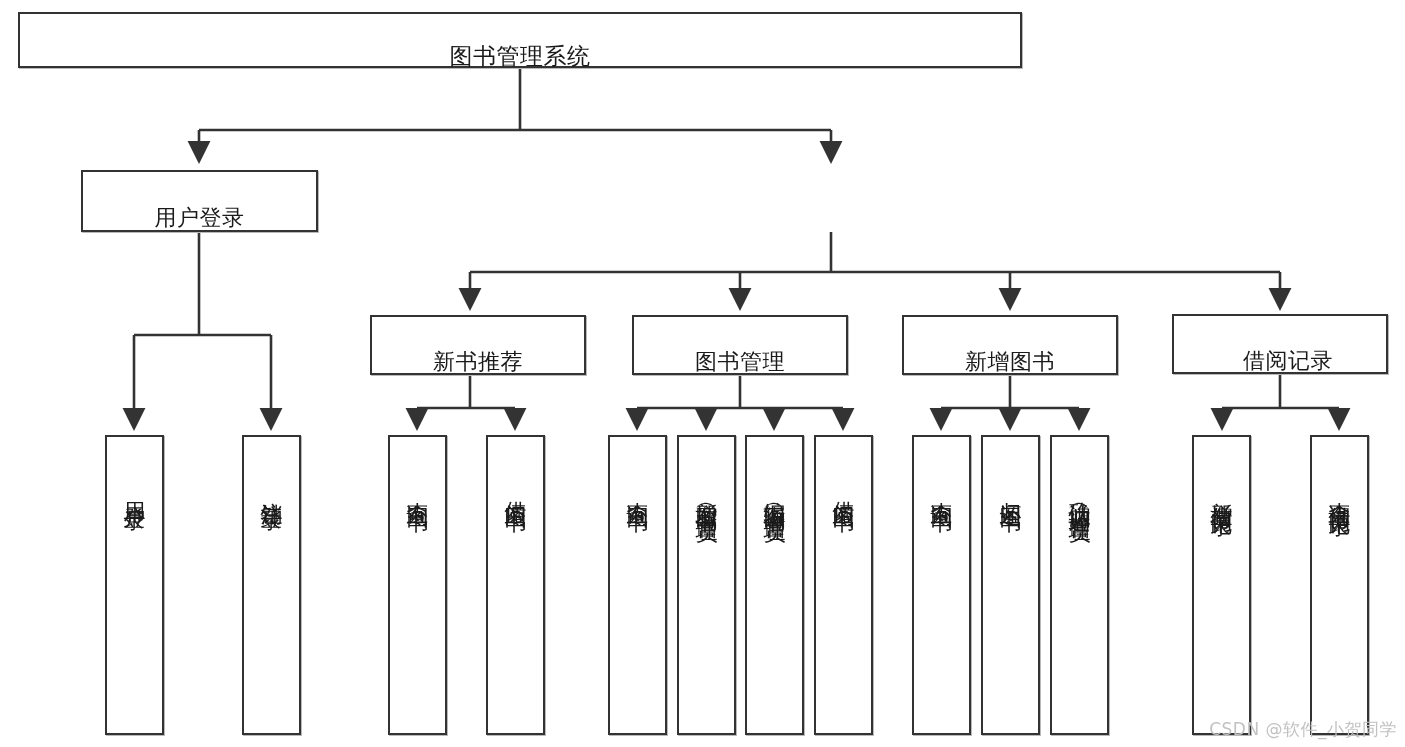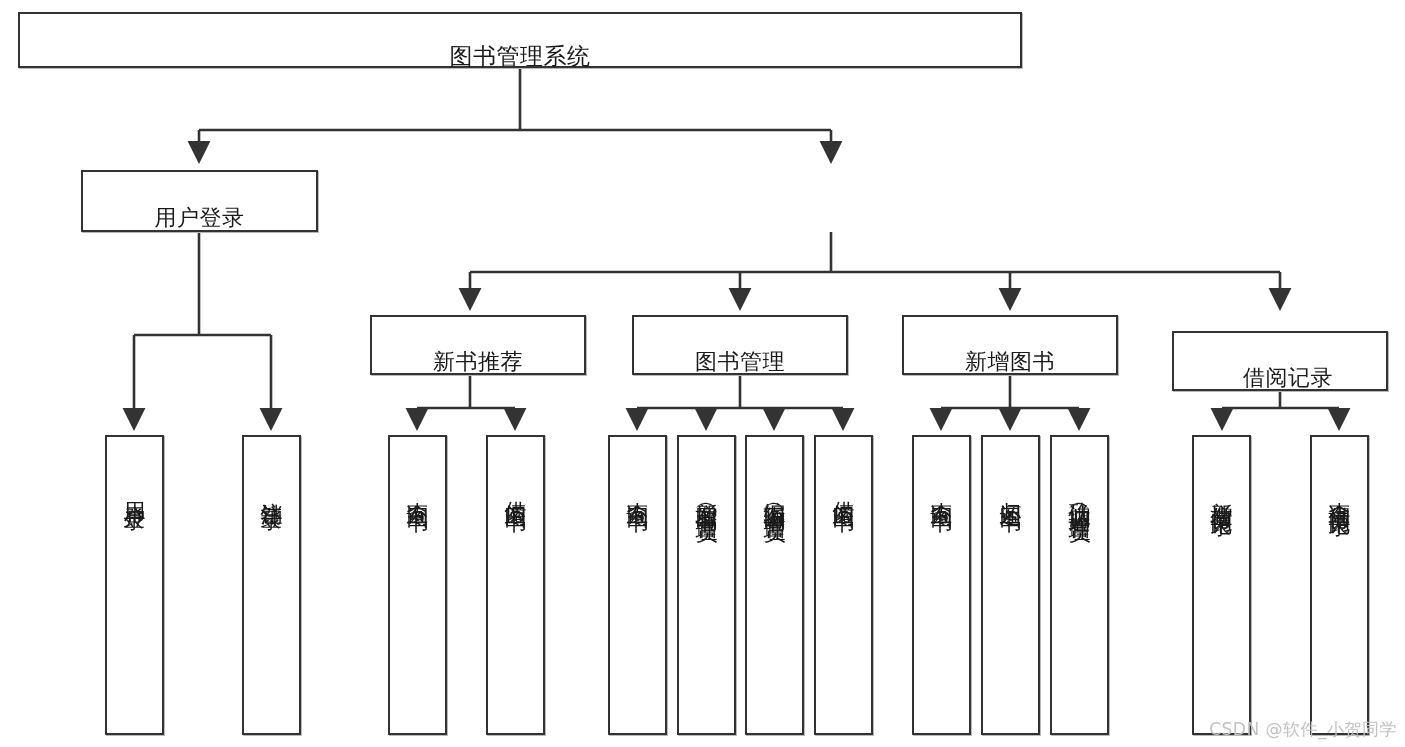--- a/index.html
+++ b/index.html
@@ -136,21 +136,21 @@
 
   <div class="node horiz" style="left:370px;top:315px;width:216px;height:60px;">
     <span class="label">新书推荐</span>
   </div>
   <div class="node horiz" style="left:632px;top:315px;width:216px;height:60px;">
     <span class="label">图书管理</span>
   </div>
   <div class="node horiz" style="left:902px;top:315px;width:216px;height:60px;">
     <span class="label">新增图书</span>
   </div>
-  <div class="node horiz" style="left:1172px;top:331px;width:216px;height:60px;padding-left:16px;">
+  <div class="node horiz" style="left:1172px;top:314px;width:216px;height:60px;padding-left:16px;">
     <span class="label">借阅记录</span>
   </div>
 
   <div class="node leaf" style="left:105px;top:435px;width:59px;height:300px;">
     <span class="label">用户登录</span>
   </div>
   <div class="node leaf" style="left:242px;top:435px;width:59px;height:300px;">
     <span class="label">注销登录</span>
   </div>
 

